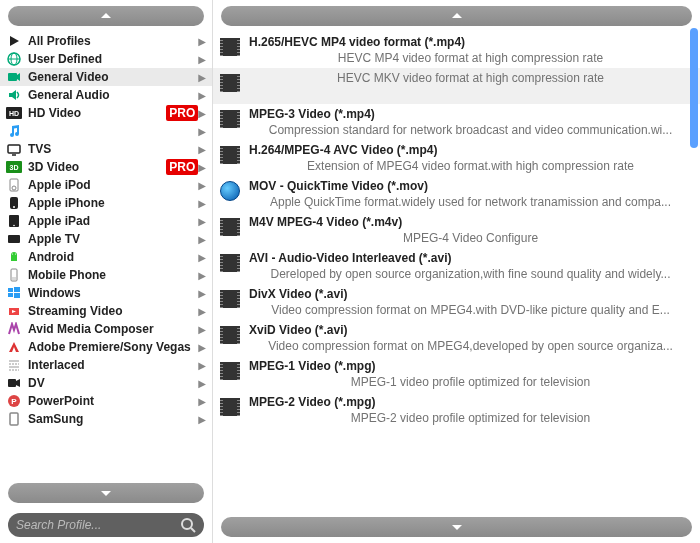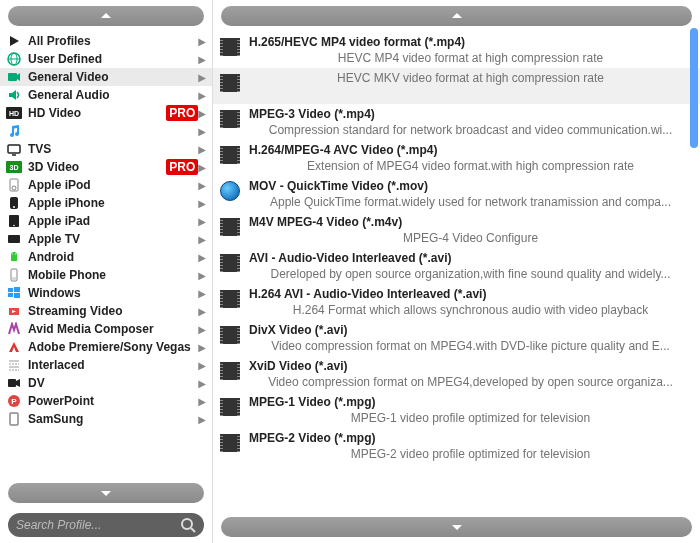--- a/index.html
+++ b/index.html
@@ -348,29 +348,20 @@
           <div class="fmt-text">
             <div class="fmt-title">AVI - Audio-Video Interleaved (*.avi)</div>
             <div class="fmt-desc">Dereloped by open source organization,with fine sound quality and widely...</div>
           </div>
         </div>
         <div class="fmt-item">
           <div class="fmt-icon">
             <div class="film-icon"></div>
           </div>
           <div class="fmt-text">
-            <div class="fmt-title">H.264 AVI - Audio-Video Interleaved (*.avi)</div>
-            <div class="fmt-desc">H.264 Format which allows synchronous audio with video playback</div>
-          </div>
-        </div>
-        <div class="fmt-item">
-          <div class="fmt-icon">
-            <div class="film-icon"></div>
-          </div>
-          <div class="fmt-text">
             <div class="fmt-title">DivX Video (*.avi)</div>
             <div class="fmt-desc">Video compression format on MPEG4.with DVD-like picture quality and E...</div>
           </div>
         </div>
         <div class="fmt-item">
           <div class="fmt-icon">
             <div class="film-icon"></div>
           </div>
           <div class="fmt-text">
             <div class="fmt-title">XviD Video (*.avi)</div>

